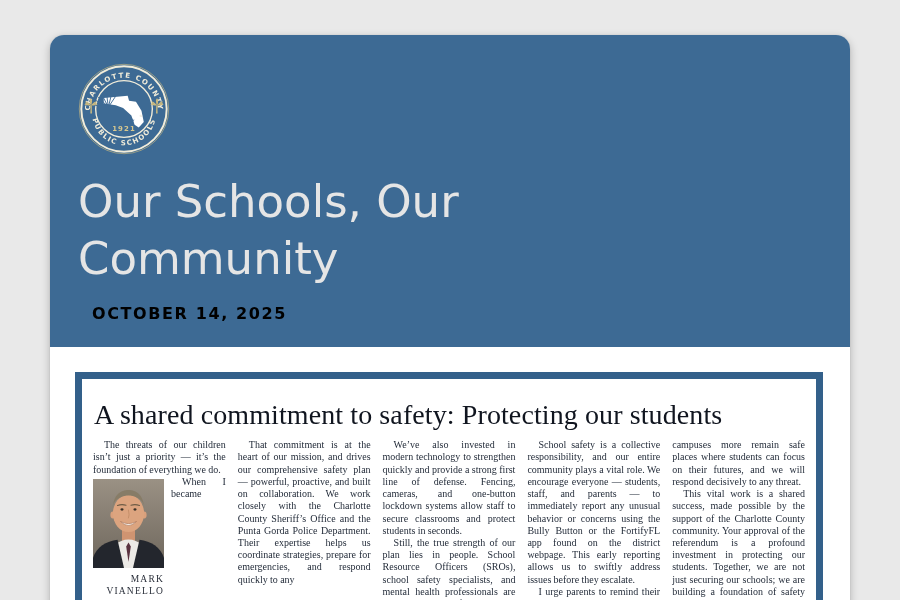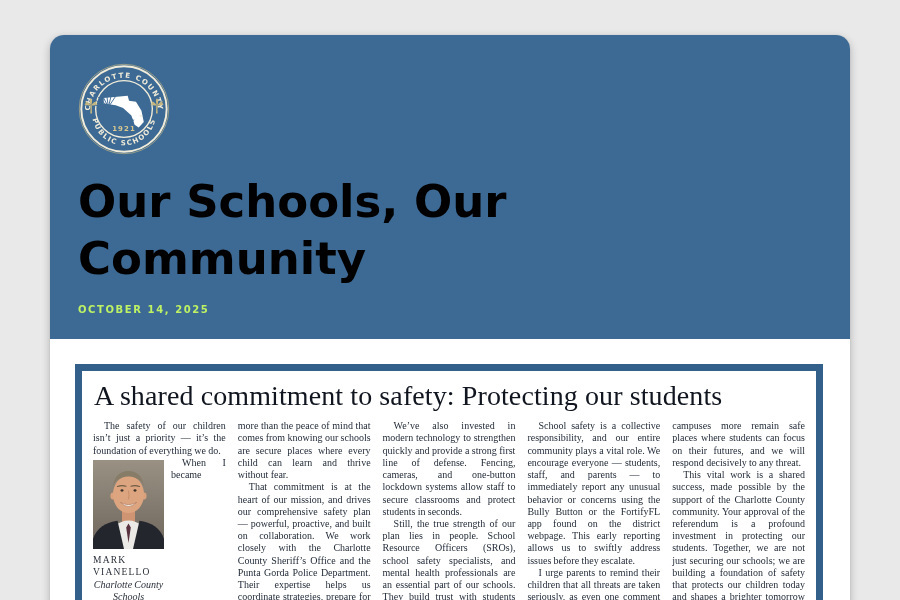--- a/index.html
+++ b/index.html
@@ -20,56 +20,56 @@
   .seal{width:92px;height:92px;display:block;}
   .sealtxt{
     font-family:"DejaVu Sans", sans-serif;font-weight:700;
     font-size:7.6px;letter-spacing:1.6px;fill:#f2edda;
   }
   .sealyear{
     font-family:"DejaVu Sans", sans-serif;font-weight:700;
     font-size:7.5px;letter-spacing:1.2px;fill:#d9c88e;
   }
   .title{
-    font-family:"DejaVu Sans", sans-serif;font-weight:700;
-    color:#000000;font-size:45px;line-height:1.27;
+    font-family:"DejaVu Sans", sans-serif;font-weight:400;
+    color:#e5e5e5;font-size:45px;line-height:1.27;
     margin:18px 0 0 0;max-width:580px;
   }
   .date{
     margin-top:17px;
     font-family:"DejaVu Sans", sans-serif;font-weight:700;
-    font-size:10px;letter-spacing:1.6px;color:#bef264;
+    font-size:16px;letter-spacing:1.6px;color:#000000;margin-left:14px;
   }
   .cardbody{padding:25px;}
   .paper{
     border:7px solid #33608a;background:#ffffff;
     box-sizing:border-box;width:748px;height:560px;
     padding:4px 11px 10px 11px;overflow:hidden;
   }
   .headline{
     font-family:"Liberation Serif", serif;font-weight:400;
-    font-size:28px;color:#10151f;margin:5px 0 8px 1px;
+    font-size:28px;color:#10151f;margin:16px 0 8px 1px;
     white-space:nowrap;letter-spacing:0.1px;
   }
   .cols{display:flex;gap:12px;}
   .col{
     flex:1 1 0;min-width:0;
     font-size:10px;line-height:12.2px;color:#1e2735;
     text-align:justify;
     hyphens:auto;-webkit-hyphens:auto;word-spacing:-0.2px;
   }
   .col p{margin:0;}
   .ind{text-indent:11px;}
   .photo-block{
     float:left;width:71px;margin:3px 7px 1px 0;
   }
   .photo-block svg{width:71px;height:89px;display:block;}
   .cap-name{
     font-size:9.5px;letter-spacing:1.2px;line-height:1.3;
-    text-align:left;color:#2a2f3a;margin-top:5px;
+    text-align:right;color:#2a2f3a;margin-top:5px;
     font-family:"Liberation Serif", serif;
   }
   .cap-role{
     font-size:10px;font-style:italic;line-height:1.2;
     text-align:center;color:#2a2f3a;letter-spacing:0;
   }
 </style>
 </head>
 <body>
 
@@ -124,21 +124,21 @@
     <div class="date">OCTOBER 14, 2025</div>
   </div>
 
   <div class="cardbody">
     <div class="paper">
       <h2 class="headline">A shared commitment to safety: Protecting our students</h2>
 
       <div class="cols">
 
         <div class="col">
-          <p class="ind">The safety of our children isn’t just a priority — it’s the foundation of everything we do.</p>
+          <p class="ind">The threats of our children isn’t just a priority — it’s the foundation of everything we do.</p>
           <div class="photo-block">
             <svg viewBox="0 0 71 89" aria-hidden="true">
               <defs>
                 <linearGradient id="hg" x1="0" y1="0" x2="0" y2="1">
                   <stop offset="0" stop-color="#9a9184"></stop>
                   <stop offset="1" stop-color="#6e665c"></stop>
                 </linearGradient>
               </defs>
               <rect width="71" height="89" fill="url(#hg)"></rect>
               <rect x="29" y="46" width="13" height="16" fill="#cf9471"></rect>
@@ -157,21 +157,20 @@
               <path d="M35.5,31 Q36.8,36.5 35.5,39" stroke="#c08a65" stroke-width="0.8" fill="none" stroke-linecap="round"></path>
               <path d="M27.5,42.5 Q35.5,50.5 43.5,42.5 Q35.5,46.8 27.5,42.5 Z" fill="#f7f4ef" stroke="#a86f52" stroke-width="0.6"></path>
             </svg>
             <div class="cap-name">MARK VIANELLO</div>
             <div class="cap-role">Charlotte County Schools</div>
           </div>
           <p class="ind">When I became superintendent over two years ago, I pledged to put the well-being of our students and staff at the forefront of every decision. While so much in education matters, nothing</p>
         </div>
 
         <div class="col">
-          <p>more than the peace of mind that comes from knowing our schools are secure places where every child can learn and thrive without fear.</p>
           <p class="ind">That commitment is at the heart of our mission, and drives our comprehensive safety plan — powerful, proactive, and built on collaboration. We work closely with the Charlotte County Sheriff’s Office and the Punta Gorda Police Department. Their expertise helps us coordinate strategies, prepare for emergencies, and respond quickly to any</p>
         </div>
 
         <div class="col">
           <p class="ind">We’ve also invested in modern technology to strengthen quickly and provide a strong first line of defense. Fencing, cameras, and one-button lockdown systems allow staff to secure classrooms and protect students in seconds.</p>
           <p class="ind">Still, the true strength of our plan lies in people. School Resource Officers (SROs), school safety specialists, and mental health professionals are an essential part of our schools. They build trust with students and staff, deter threats and provide</p>
         </div>
 
         <div class="col">
           <p class="ind">School safety is a collective responsibility, and our entire community plays a vital role. We encourage everyone — students, staff, and parents — to immediately report any unusual behavior or concerns using the Bully Button or the FortifyFL app found on the district webpage. This early reporting allows us to swiftly address issues before they escalate.</p>

